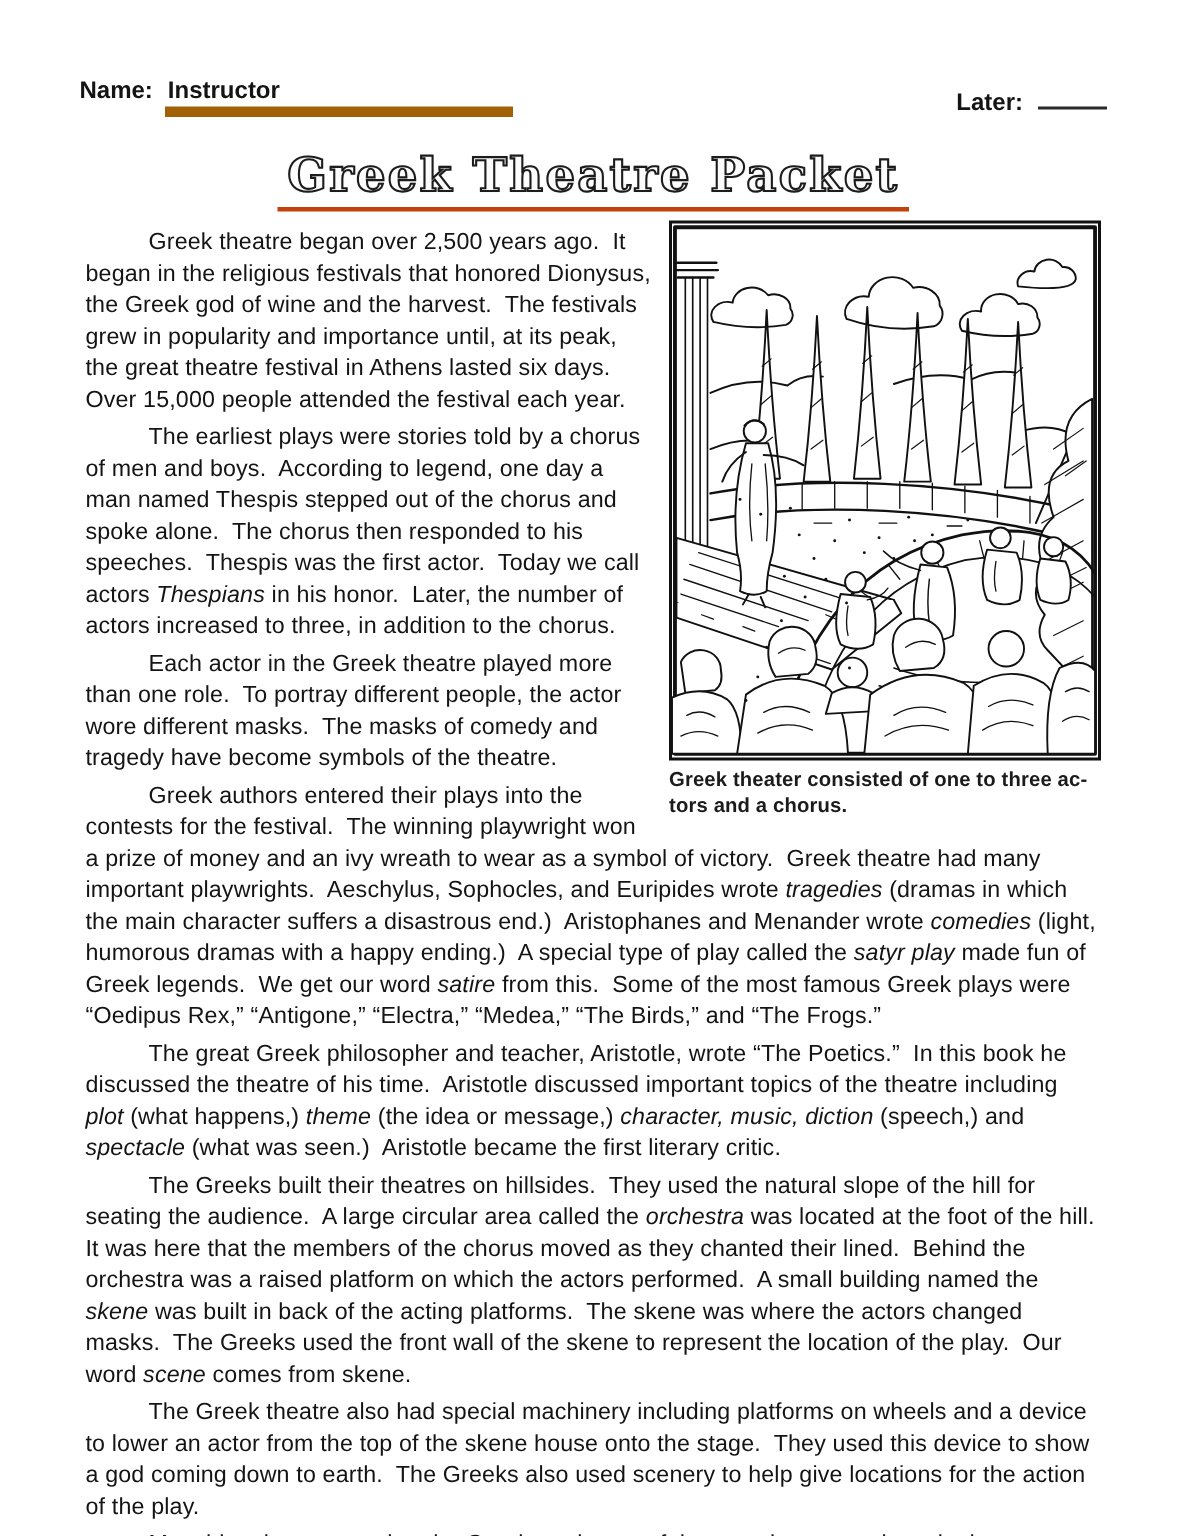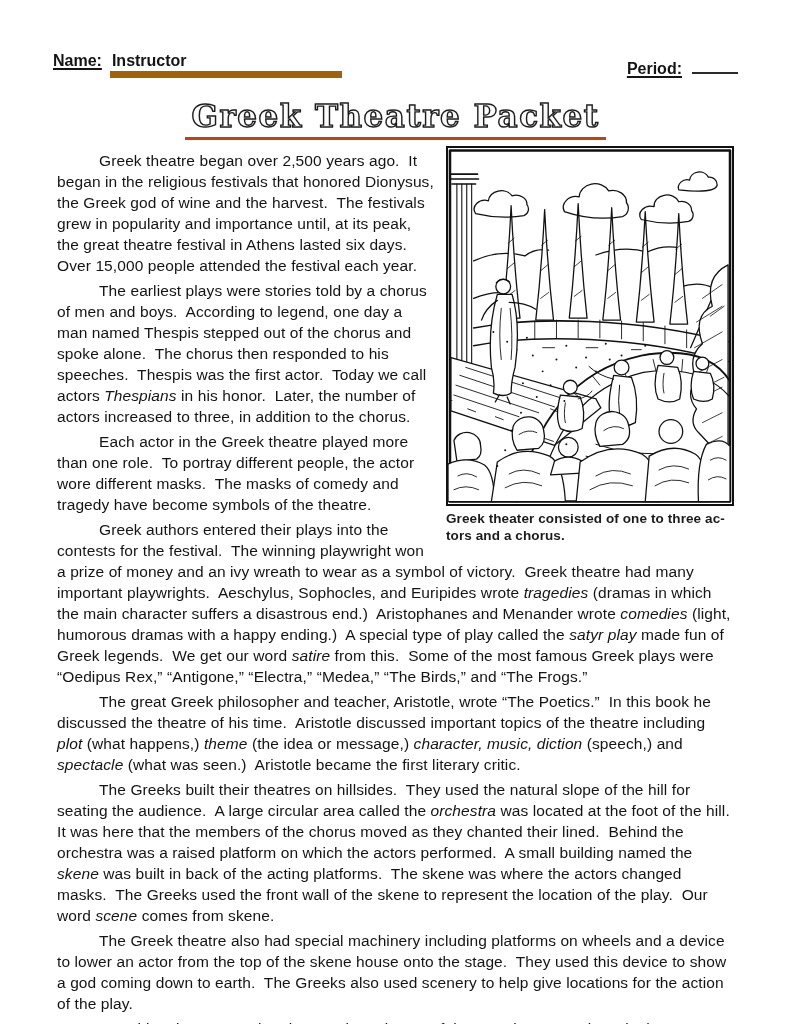--- a/index.html
+++ b/index.html
@@ -5,21 +5,21 @@
   * { margin:0; padding:0; box-sizing:border-box; }
   html,body { background:#ffffff; }
   body {
     width:791px; height:1024px; position:relative; overflow:hidden;
     font-family:"Liberation Sans", sans-serif; color:#141414;
   }
   .page { padding:52px 53px 0 53px; }
 
   
   .header { display:flex; justify-content:space-between; align-items:flex-end; font-size:16px; font-weight:bold; }
-  .lbl { text-decoration:underline; text-decoration-thickness:2px; text-underline-offset:2px; }
+  .lbl { text-decoration-thickness:2px; text-underline-offset:2px; }
   .name-line {
     display:inline-block; width:232px; border-bottom:7px solid #a16207;
     margin-left:8px; padding:0 0 1px 2px; font-weight:bold;
   }
   .period-line {
     display:inline-block; width:46px; border-bottom:2px solid #2a2a2a;
     margin-left:10px; height:15px; vertical-align:baseline;
   }
 
   
@@ -47,21 +47,21 @@
 </head>
 <body>
 
 <div class="page">
 
   <div class="header">
     <div>
       <span class="lbl">Name:</span><span class="name-line"><span>Instructor</span></span>
     </div>
     <div>
-      <span class="lbl">Period:</span><span class="period-line"></span>
+      <span class="lbl">Later:</span><span class="period-line"></span>
     </div>
   </div>
 
   <h1 class="title">
     <span class="title-text">Greek Theatre Packet</span>
   </h1>
 
   <div class="article">
 
     <figure class="fig">

